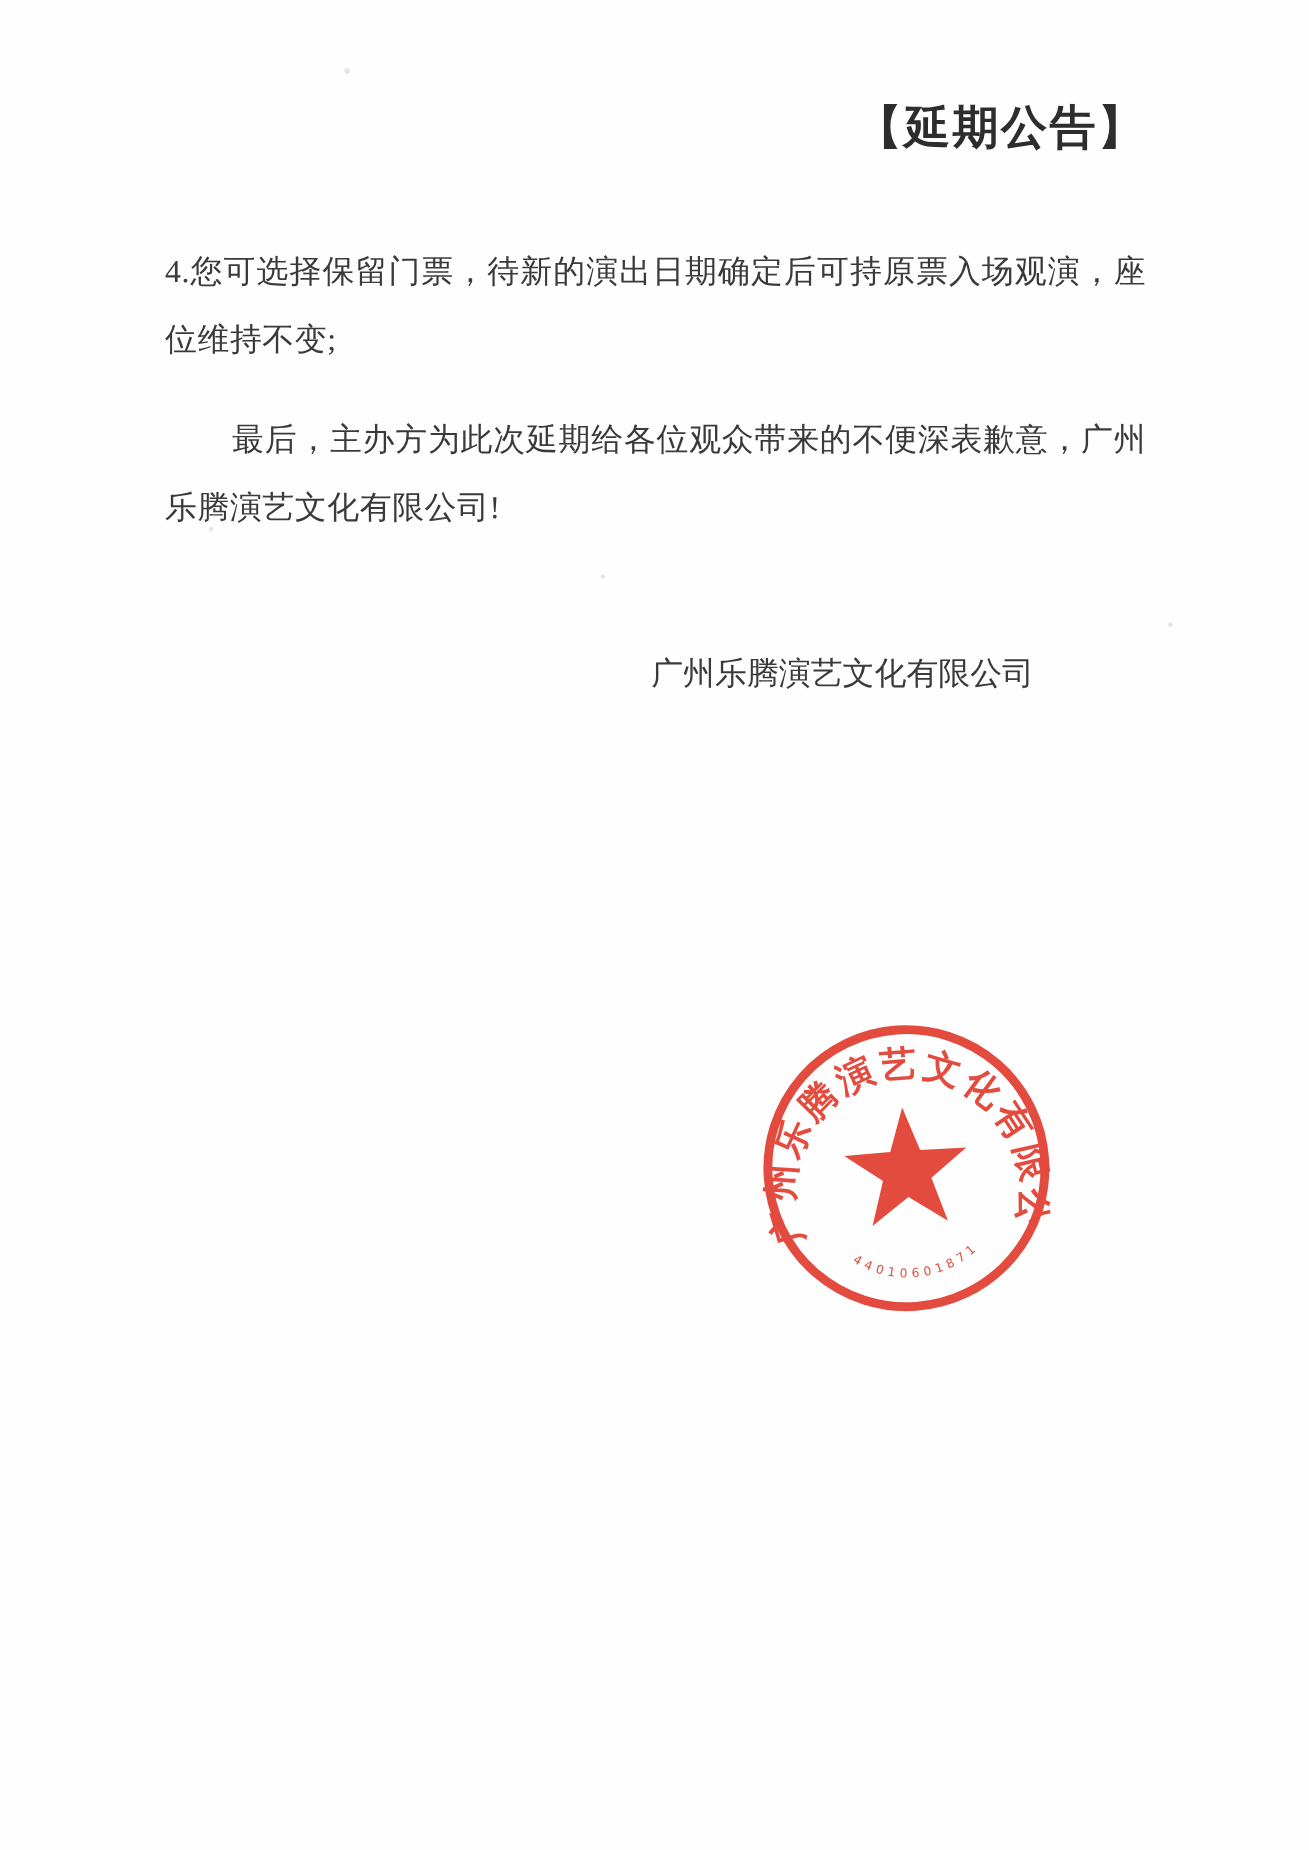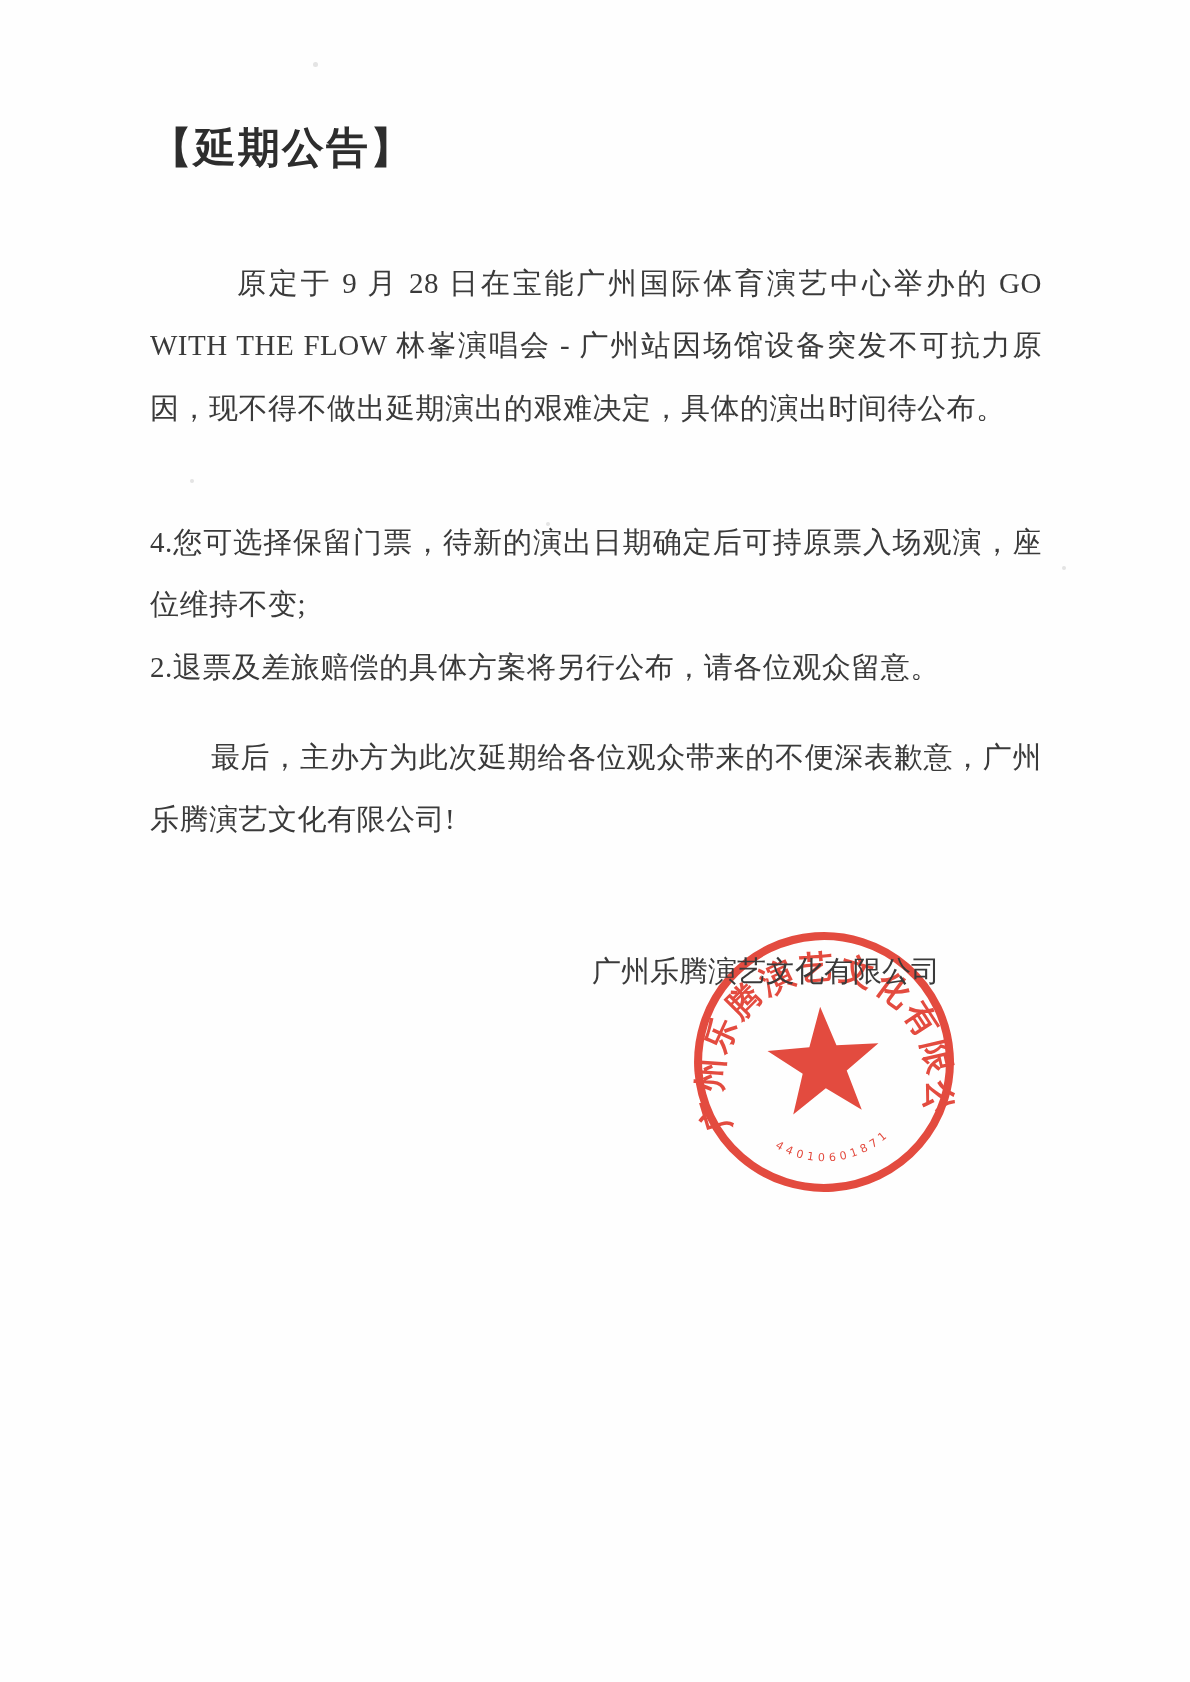--- a/index.html
+++ b/index.html
@@ -23,22 +23,22 @@
     background: #c9c9c9;
     border-radius: 50%;
     opacity: 0.5;
   }
   .content {
     position: relative;
     padding: 0 148px 0 150px;
   }
   .doc-title {
     margin: 0;
-    padding-top: 120px;
-    text-align: left;
+    padding-top: 88px;
+    text-align: right;
     font-size: 42px;
     font-weight: bold;
     color: #2d2d2d;
     letter-spacing: 2px;
   }
   .para {
     font-size: 29px;
     line-height: 2.15;
     text-align: justify;
     letter-spacing: 0.5px;
@@ -91,25 +91,23 @@
 
   <span class="speck" style="left:313px;top:62px;width:5px;height:5px;"></span>
   <span class="speck" style="left:190px;top:479px;width:4px;height:4px;"></span>
   <span class="speck" style="left:546px;top:522px;width:4px;height:4px;"></span>
   <span class="speck" style="left:1062px;top:566px;width:4px;height:4px;"></span>
 
   <div class="content">
 
     <h1 class="doc-title">【延期公告】</h1>
 
-    <p class="para para-first">原定于 9 月 28 日在宝能广州国际体育演艺中心举办的 GO WITH THE FLOW 林峯演唱会 - 广州站因场馆设备突发不可抗力原因，现不得不做出延期演出的艰难决定，具体的演出时间待公布。</p>
 
     <div class="options-block">
       <p class="option-line">4.您可选择保留门票，待新的演出日期确定后可持原票入场观演，座位维持不变;</p>
-      <p class="option-line">2.退票及差旅赔偿的具体方案将另行公布，请各位观众留意。</p>
     </div>
 
     <p class="para para-closing">最后，主办方为此次延期给各位观众带来的不便深表歉意，广州乐腾演艺文化有限公司!</p>
 
     <div class="signature-block">
       <div>广州乐腾演艺文化有限公司</div>
     </div>
 
   </div>
 

